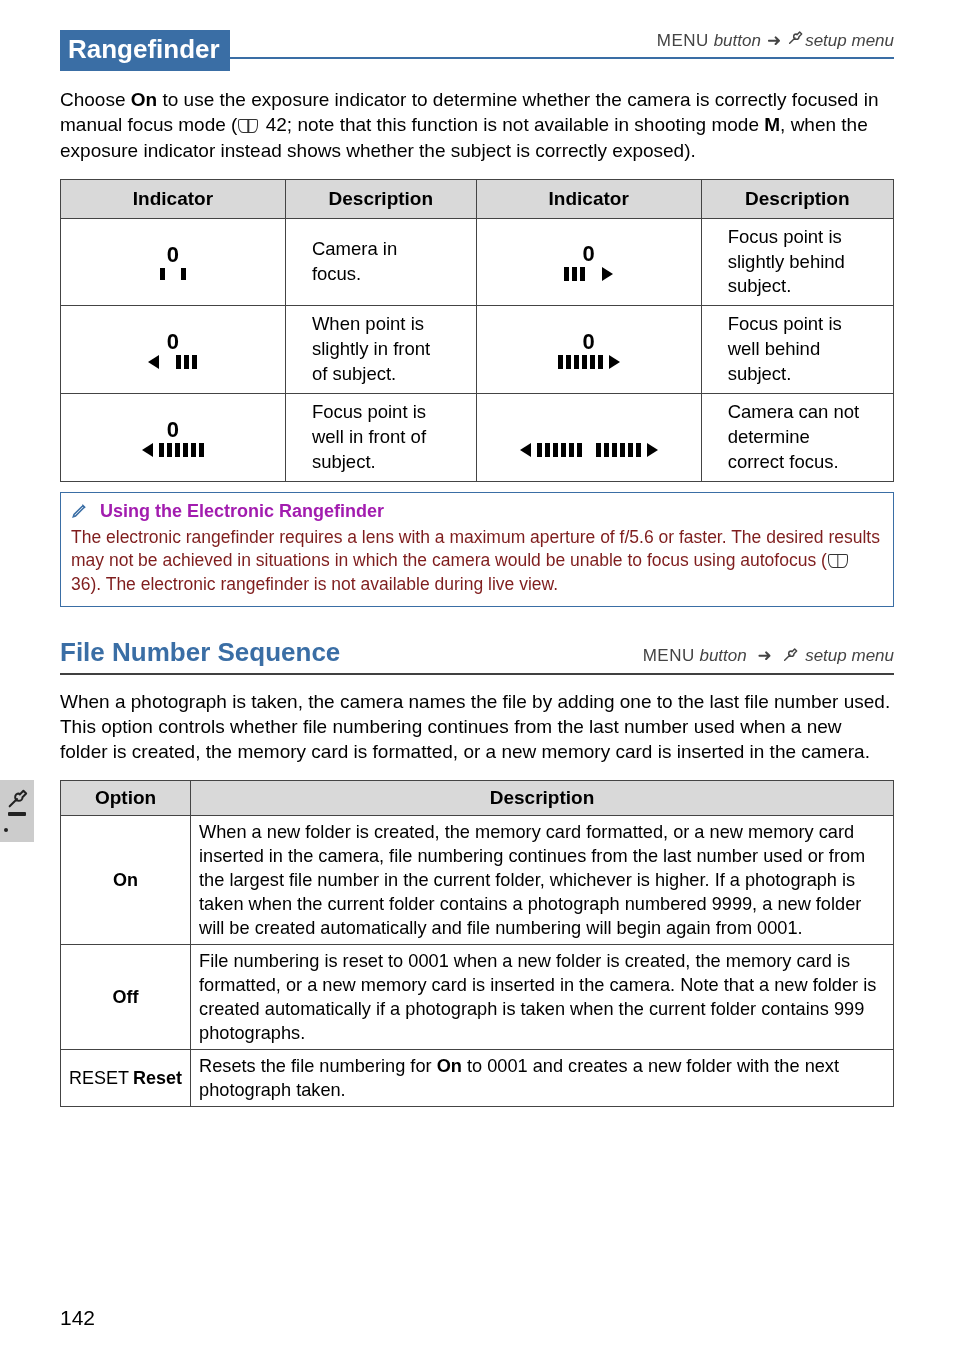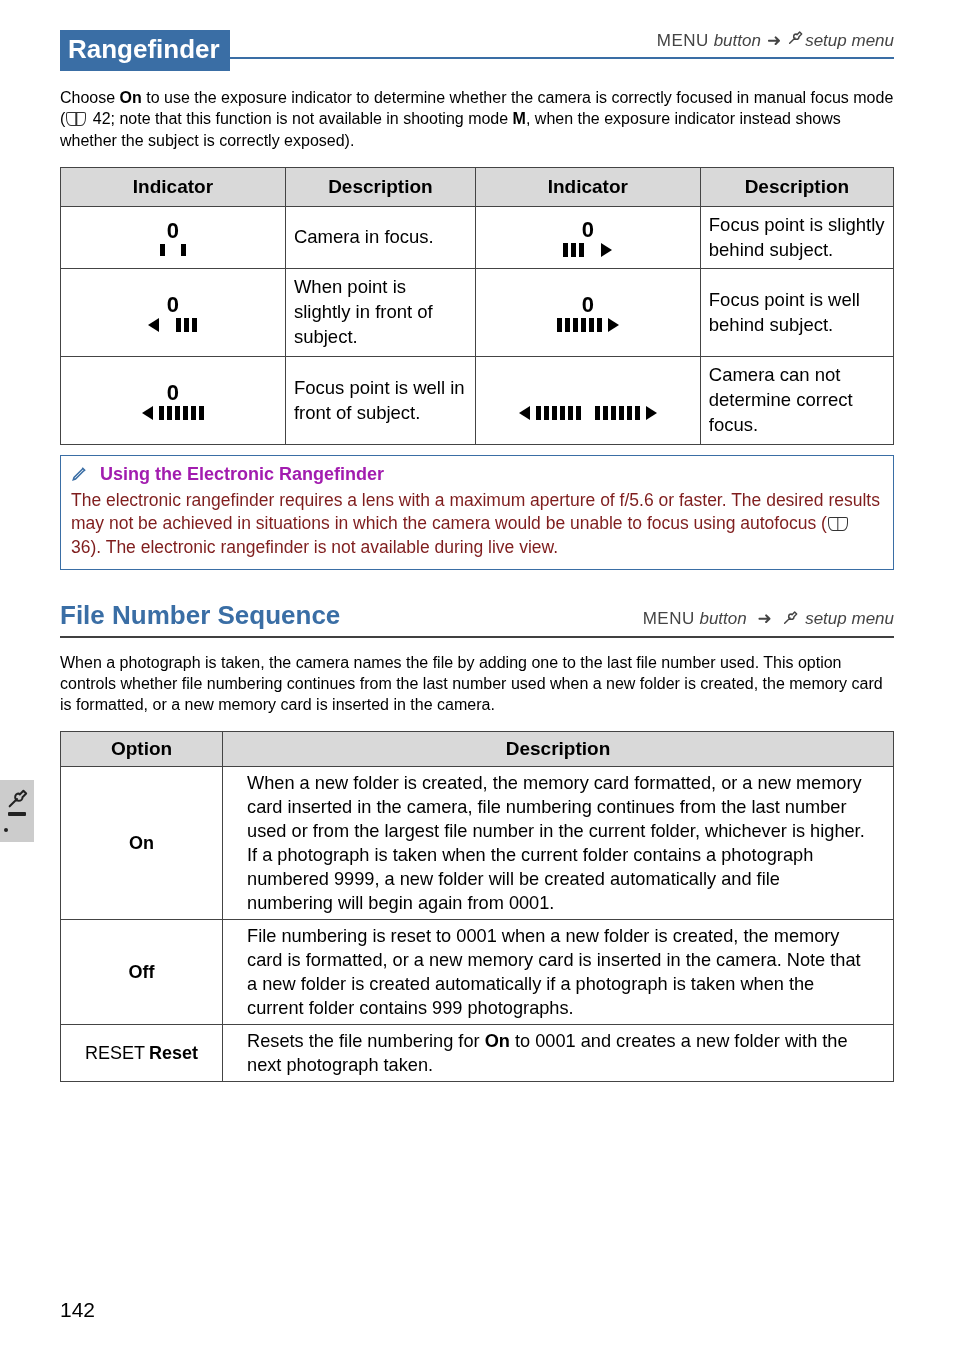--- a/index.html
+++ b/index.html
@@ -63,34 +63,34 @@
     font-style: italic;
     color:#444;
     font-size:17px;
   }
   .section-head .right .menubtn { font-family: "Helvetica Neue Condensed", Arial, sans-serif; font-stretch: condensed; font-style: normal; font-weight:400; letter-spacing:0.5px; }
   .section-head .right .arrow { margin: 0 6px; font-style: normal; }
   .section-head .right .wrench { margin: 0 2px 0 0; font-style: normal; vertical-align:-2px; }
 
   p.body {
     margin: 14px 0 16px 0;
-    font-size: 16px;
+    font-size: 19px;
     line-height: 1.33;
   }
   .book-icon { display:inline-block; width:20px; height:14px; border:1.5px solid #333; border-radius:2px 2px 5px 5px / 2px 2px 8px 8px; position:relative; vertical-align:-2px; margin:0 2px 0 1px;}
   .book-icon::after{content:""; position:absolute; left:50%; top:-1px; bottom:-1px; width:1.4px; background:#333; transform:translateX(-50%);}
 
   table.ind {
     width: 100%;
     border-collapse: collapse;
     margin-top: 4px;
   }
   table.ind th, table.ind td {
     border: 1px solid #444;
-    padding: 6px 8px;
+    padding: 6px 26px;
     vertical-align: middle;
   }
   table.ind th {
     background: #d9d9d9;
     font-family: "Helvetica Neue Condensed", Arial, sans-serif;
     font-stretch: condensed;
     font-weight: 700;
     font-size: 19px;
     text-align: center;
   }
@@ -123,38 +123,38 @@
   .note-box .note-title .pencil-icon { margin-right:6px; vertical-align:-2px; }
   .note-box p { margin: 2px 0 0 0; color:#7f1d1d; font-size:17.5px; line-height:1.35; }
 
   table.opts {
     width: 100%;
     border-collapse: collapse;
     margin-top: 8px;
   }
   table.opts th, table.opts td {
     border: 1px solid #444;
-    padding: 4px 24px;
+    padding: 4px 8px;
     vertical-align: middle;
   }
   table.opts th {
     background: #d9d9d9;
     font-family: "Helvetica Neue Condensed", Arial, sans-serif;
     font-stretch: condensed;
     font-weight: 700;
     font-size: 19px;
     text-align: center;
   }
   table.opts td.optcell { width: 120px; text-align:center; font-weight:700; font-size:18px; }
   table.opts td.optcell .reset-label { font-family: "Helvetica Neue Condensed", Arial, sans-serif; font-stretch: condensed; font-weight:400; margin-right:4px; }
   table.opts td.desc { font-size: 18.2px; line-height:1.32; }
 
   .page-num {
     position: absolute;
-    bottom: 28px;
+    bottom: 20px;
     left: 60px;
     font-size: 21px;
   }
 
   svg.wrench-icon, svg.pencil-icon { display:inline-block; }
 </style>
 </head>
 <body>
 
 <div class="page">

